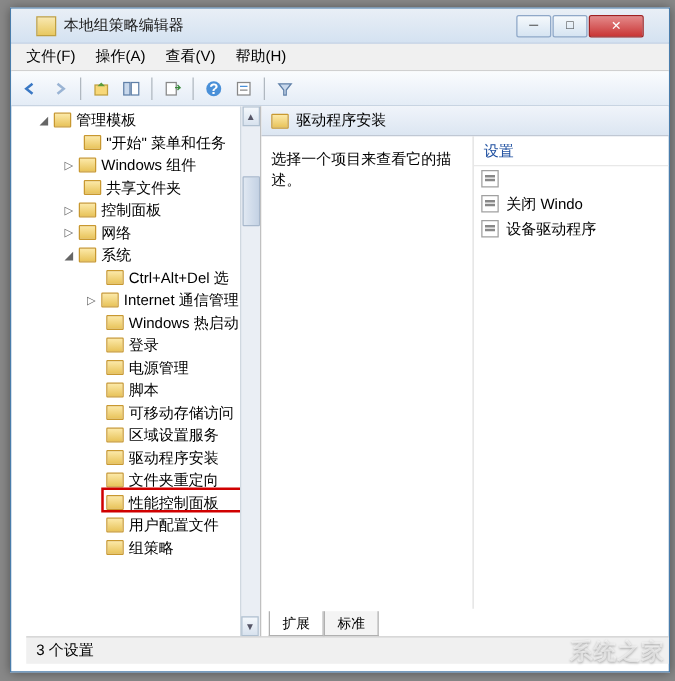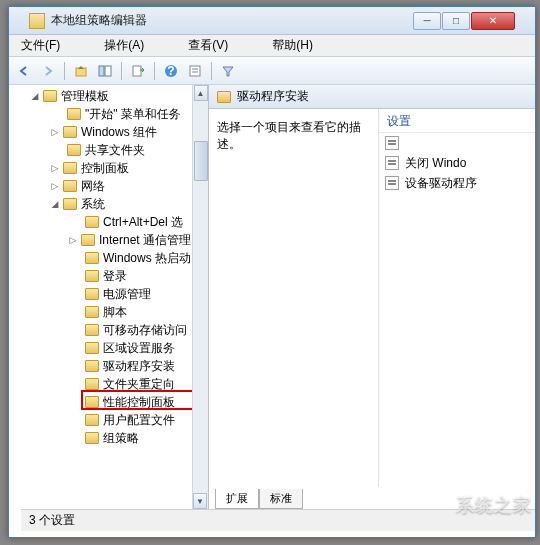--- a/index.html
+++ b/index.html
@@ -4,21 +4,21 @@
 <style>
 * { margin: 0; padding: 0; box-sizing: border-box; font-family: "Microsoft YaHei", Tahoma, sans-serif; font-size: 12px; }
 body { background: #888; width: 540px; height: 545px; position: relative; }
 .window { position: absolute; top: 6px; left: 8px; width: 528px; height: 532px; background: #fff; border: 1px solid #4a7dab; box-shadow: 0 0 8px rgba(0,0,0,0.4); }
 .titlebar { height: 28px; background: linear-gradient(#e9eff6,#d4e2f1); display: flex; align-items: center; padding: 0 20px; border-bottom: 1px solid #b0c4de; }
 .title-icon { width: 16px; height: 16px; background: linear-gradient(#f8e8b0,#e8c860); border: 1px solid #c0a040; margin-right: 6px; }
 .title-text { flex: 1; color: #1a1a1a; }
 .win-btns { display: flex; gap: 0; }
 .win-btn { width: 28px; height: 18px; background: linear-gradient(#f5f9fc,#d6e4f2); border: 1px solid #8fa8c8; border-radius: 2px; display: flex; align-items: center; justify-content: center; margin-left: 1px; cursor: pointer; font-size: 10px; color: #333; }
 .win-btn.close { width: 44px; background: linear-gradient(#e48a8a,#c93636); color: #fff; border-color: #a02020; }
-.menubar { height: 22px; background: #f0f0f0; display: flex; align-items: center; padding: 0 4px; border-bottom: 1px solid #d0d0d0; gap: 28px; }
+.menubar { height: 22px; background: #f0f0f0; display: flex; align-items: center; padding: 0 4px; border-bottom: 1px solid #d0d0d0; }
 .menu-item { padding: 2px 8px; cursor: pointer; }
 .toolbar { height: 28px; background: linear-gradient(#fafcfe,#e4ecf6); display: flex; align-items: center; padding: 0 4px; gap: 2px; border-bottom: 1px solid #c8d4e2; }
 .tb-btn { width: 22px; height: 22px; display: flex; align-items: center; justify-content: center; cursor: pointer; border-radius: 2px; }
 .tb-sep { width: 1px; height: 18px; background: #b0b8c0; margin: 0 3px; }
 .content { display: flex; height: 424px; }
 .tree-pane { width: 200px; border-right: 1px solid #c0c0c0; overflow: hidden; position: relative; }
 .tree-scroll { overflow-y: auto; height: 100%; }
 .tree { padding: 2px 0; }
 .tree-node { display: flex; align-items: center; height: 18px; padding-left: 4px; white-space: nowrap; cursor: pointer; }
 .expander { width: 12px; height: 12px; margin-right: 2px; display: flex; align-items: center; justify-content: center; font-size: 9px; color: #666; }
@@ -38,21 +38,21 @@
 .setting-item { display: flex; align-items: center; height: 20px; padding: 0 6px; cursor: pointer; white-space: nowrap; }
 .setting-icon { width: 14px; height: 14px; border: 1px solid #a0a0a0; background: #fff; margin-right: 6px; position: relative; }
 .setting-icon::after { content: ""; position: absolute; left: 2px; top: 3px; right: 2px; height: 2px; background: #888; box-shadow: 0 3px 0 #888; }
 .tabs { height: 22px; display: flex; align-items: flex-end; padding-left: 6px; gap: 0; }
 .tab { padding: 2px 10px; border: 1px solid #b0b0b0; border-top: none; background: #f4f4f4; cursor: pointer; font-size: 11px; text-align: center; }
 .tab.active { background: #fff; }
 .statusbar { height: 22px; border-top: 1px solid #d0d0d0; background: #f0f0f0; display: flex; align-items: center; padding: 0 8px; margin-left: 12px; }
 .vscroll { position: absolute; right: 0; top: 0; width: 16px; height: 100%; background: #eaeef4; border-left: 1px solid #d0d8e0; }
 .vscroll-btn { width: 14px; height: 16px; background: linear-gradient(#f4f8fc,#d8e2ee); border: 1px solid #b0c0d0; margin: 0 auto; display: flex; align-items: center; justify-content: center; font-size: 8px; color: #556; }
 .vscroll-thumb { width: 14px; height: 40px; background: linear-gradient(90deg,#e0e8f2,#c4d2e4); border: 1px solid #a8b8cc; margin: 0 auto; border-radius: 1px; }
-.watermark { position: absolute; right: 8px; bottom: 28px; color: rgba(255,255,255,0.55); font-size: 18px; font-weight: bold; pointer-events: none; text-shadow: 0 1px 2px rgba(0,0,0,0.3); letter-spacing: 1px; }
+.watermark { position: absolute; right: 8px; bottom: 12px; color: rgba(255,255,255,0.55); font-size: 18px; font-weight: bold; pointer-events: none; text-shadow: 0 1px 2px rgba(0,0,0,0.3); letter-spacing: 1px; }
 svg { display: block; }
 </style>
 </head>
 <body>
 
 <div class="window">
 
   <div class="titlebar">
     <div class="title-icon"></div>
     <div class="title-text">本地组策略编辑器</div>

